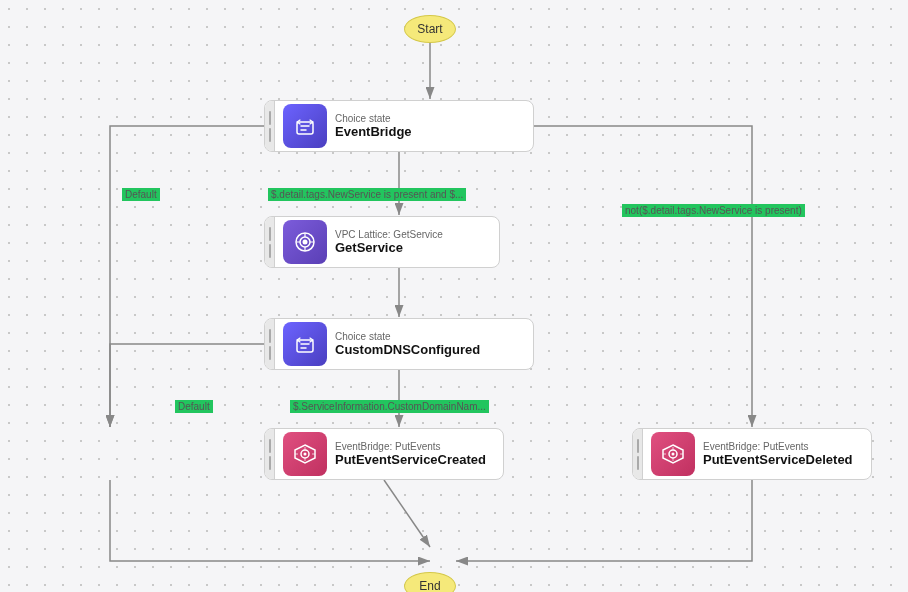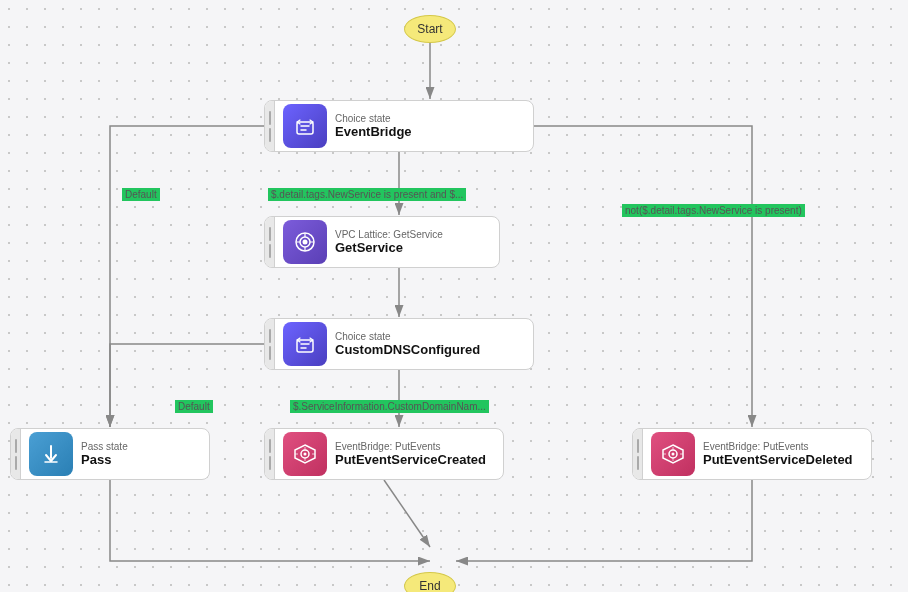--- a/index.html
+++ b/index.html
@@ -228,37 +228,20 @@
         <path d="M19 8l3 2-3 2" stroke="white" stroke-width="1.2" stroke-linecap="round"></path>
         <path d="M9 8l-3 2 3 2" stroke="white" stroke-width="1.2" stroke-linecap="round"></path>
       </svg>
     </div>
     <div class="node-text">
       <div class="node-subtitle">Choice state</div>
       <div class="node-title">CustomDNSConfigured</div>
     </div>
   </div>
 
-  <div class="node" style="left:10px; top:428px; width:200px; height:52px;">
-    <div class="node-left-bar">
-      <div class="bar-line"></div>
-        <div class="bar-line"></div>
-    </div>
-    <div class="node-icon icon-pass">
-      <svg class="icon-svg" viewBox="0 0 28 28" fill="none">
-        <path d="M14 6v12" stroke="white" stroke-width="2" stroke-linecap="round"></path>
-        <path d="M9 15l5 6 5-6" stroke="white" stroke-width="2" stroke-linecap="round" stroke-linejoin="round"></path>
-        <path d="M8 22h12" stroke="white" stroke-width="1.5" stroke-linecap="round"></path>
-      </svg>
-    </div>
-    <div class="node-text">
-      <div class="node-subtitle">Pass state</div>
-      <div class="node-title">Pass</div>
-    </div>
-  </div>
 
   <div class="node" style="left:264px; top:428px; width:240px; height:52px;">
     <div class="node-left-bar">
       <div class="bar-line"></div>
         <div class="bar-line"></div>
     </div>
     <div class="node-icon icon-eventbridge-pink">
       <svg class="icon-svg" viewBox="0 0 28 28" fill="none">
         <polygon points="14,5 24,10 24,18 14,23 4,18 4,10" stroke="white" stroke-width="1.5" fill="none"></polygon>
         <circle cx="14" cy="14" r="4" stroke="white" stroke-width="1.5"></circle>

